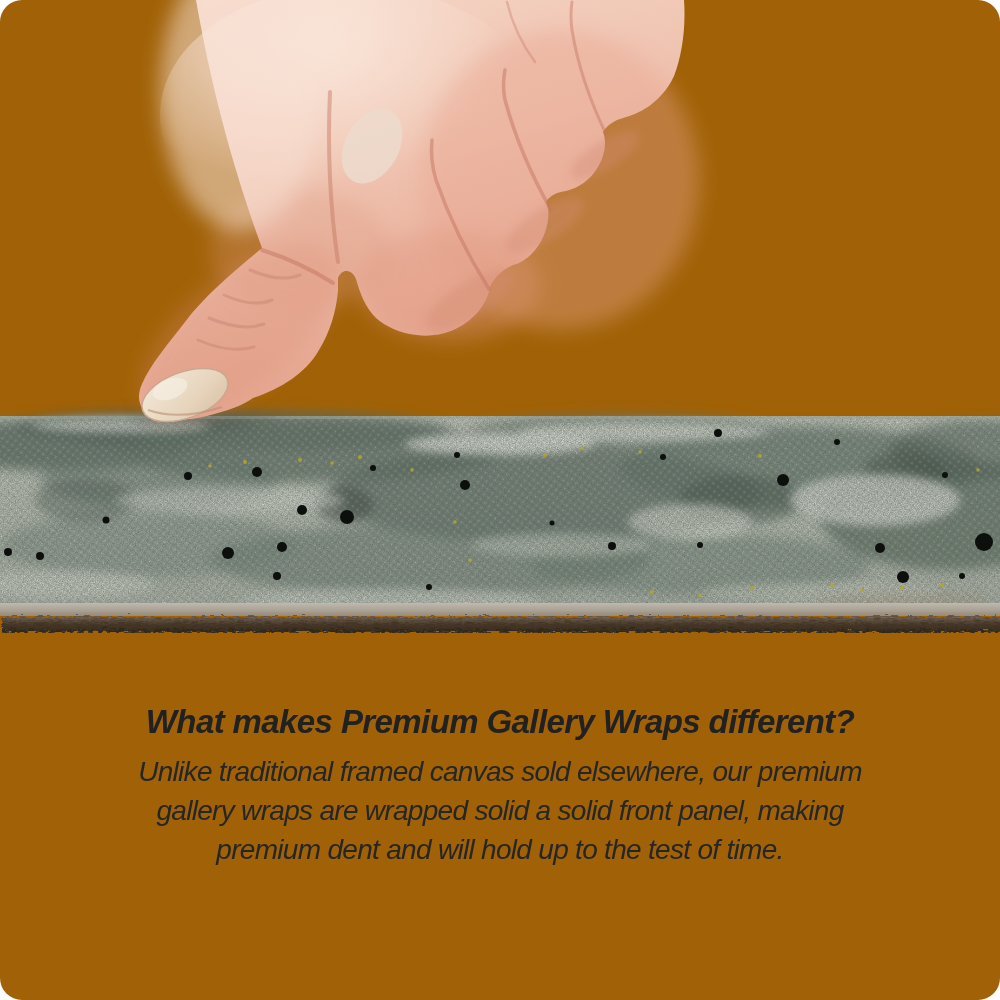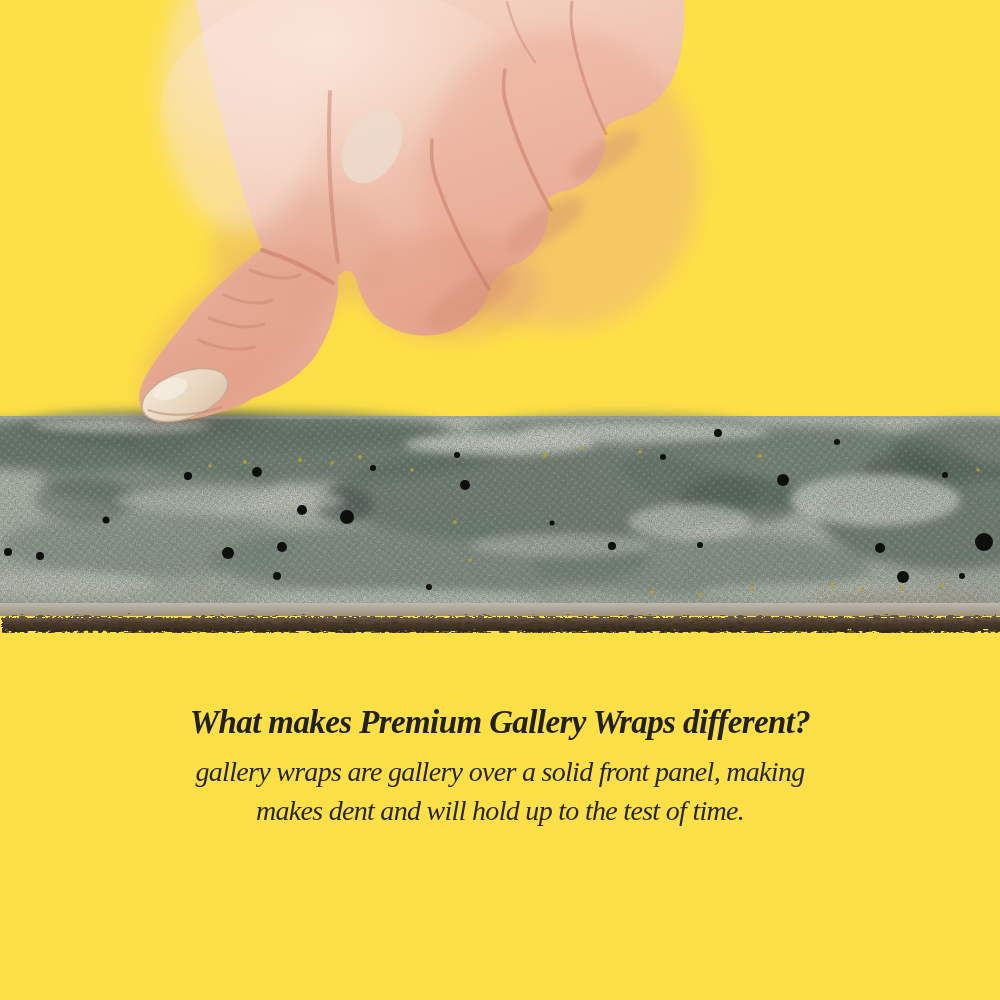--- a/index.html
+++ b/index.html
@@ -1,21 +1,22 @@
 <!DOCTYPE html>
 <html><head>
 <meta charset="utf-8">
 <style>
   html,body{margin:0;padding:0;background:#ffffff;}
   .stage{
     position:relative;
     width:1000px;height:1000px;
-    background:#fde047;
+    background:#a16207;
     overflow:hidden;
-    font-family:Liberation Serif, serif;
+    font-family:Liberation Sans, sans-serif;
+    border-radius:22px;
   }
   .photo-svg{position:absolute;left:0;top:0;width:1000px;height:1000px;display:block;}
   .copy{
     position:absolute;left:0;right:0;top:700px;
     text-align:center;
     color:#242424;
   }
   .copy .title{
     font-style:italic;
     font-weight:600;
@@ -261,17 +262,18 @@
       <g>
         <ellipse cx="185" cy="395" rx="45" ry="23" fill="url(#nailGrad)" stroke="#c9a88e" stroke-width="1.5" transform="rotate(-20 185 395)"></ellipse>
         <ellipse cx="170" cy="389" rx="18" ry="10" fill="#f6eee1" opacity="0.75" transform="rotate(-20 170 389)"></ellipse>
         <path d="M148,410 Q180,421 222,407" fill="none" stroke="#b98f73" stroke-width="2" opacity="0.6"></path>
       </g>
     </g>
   </svg>
 
   <div class="copy">
     <h2 class="title">What makes Premium Gallery Wraps different?</h2>
-    <div class="line">gallery wraps are gallery over a solid front panel, making</div>
-    <div class="line">makes dent and will hold up to the test of time.</div>
+    <div class="line">Unlike traditional framed canvas sold elsewhere, our premium</div>
+    <div class="line">gallery wraps are wrapped solid a solid front panel, making</div>
+    <div class="line">premium dent and will hold up to the test of time.</div>
   </div>
 
 </div>
 
 </body></html>

